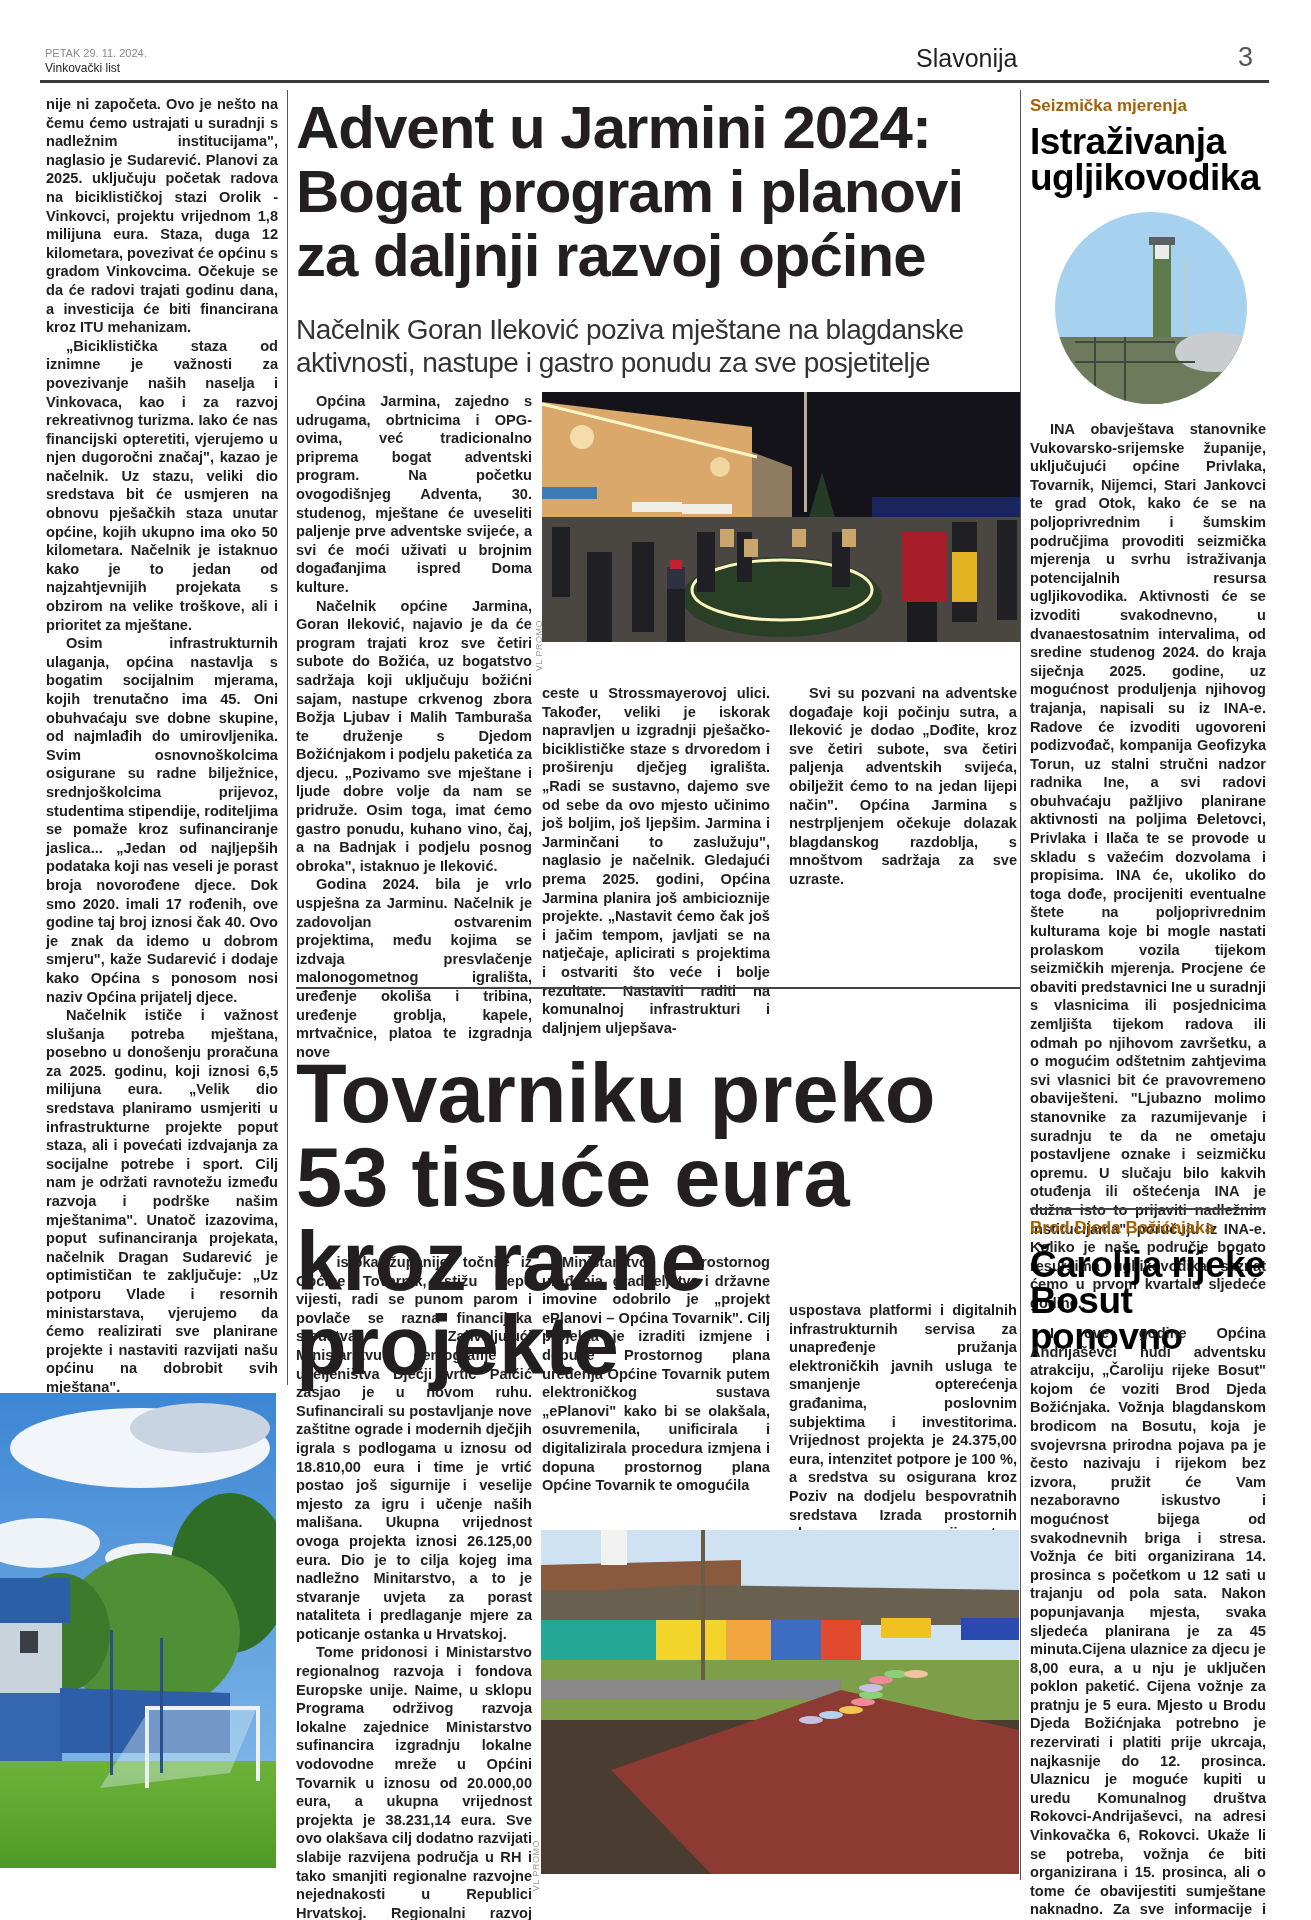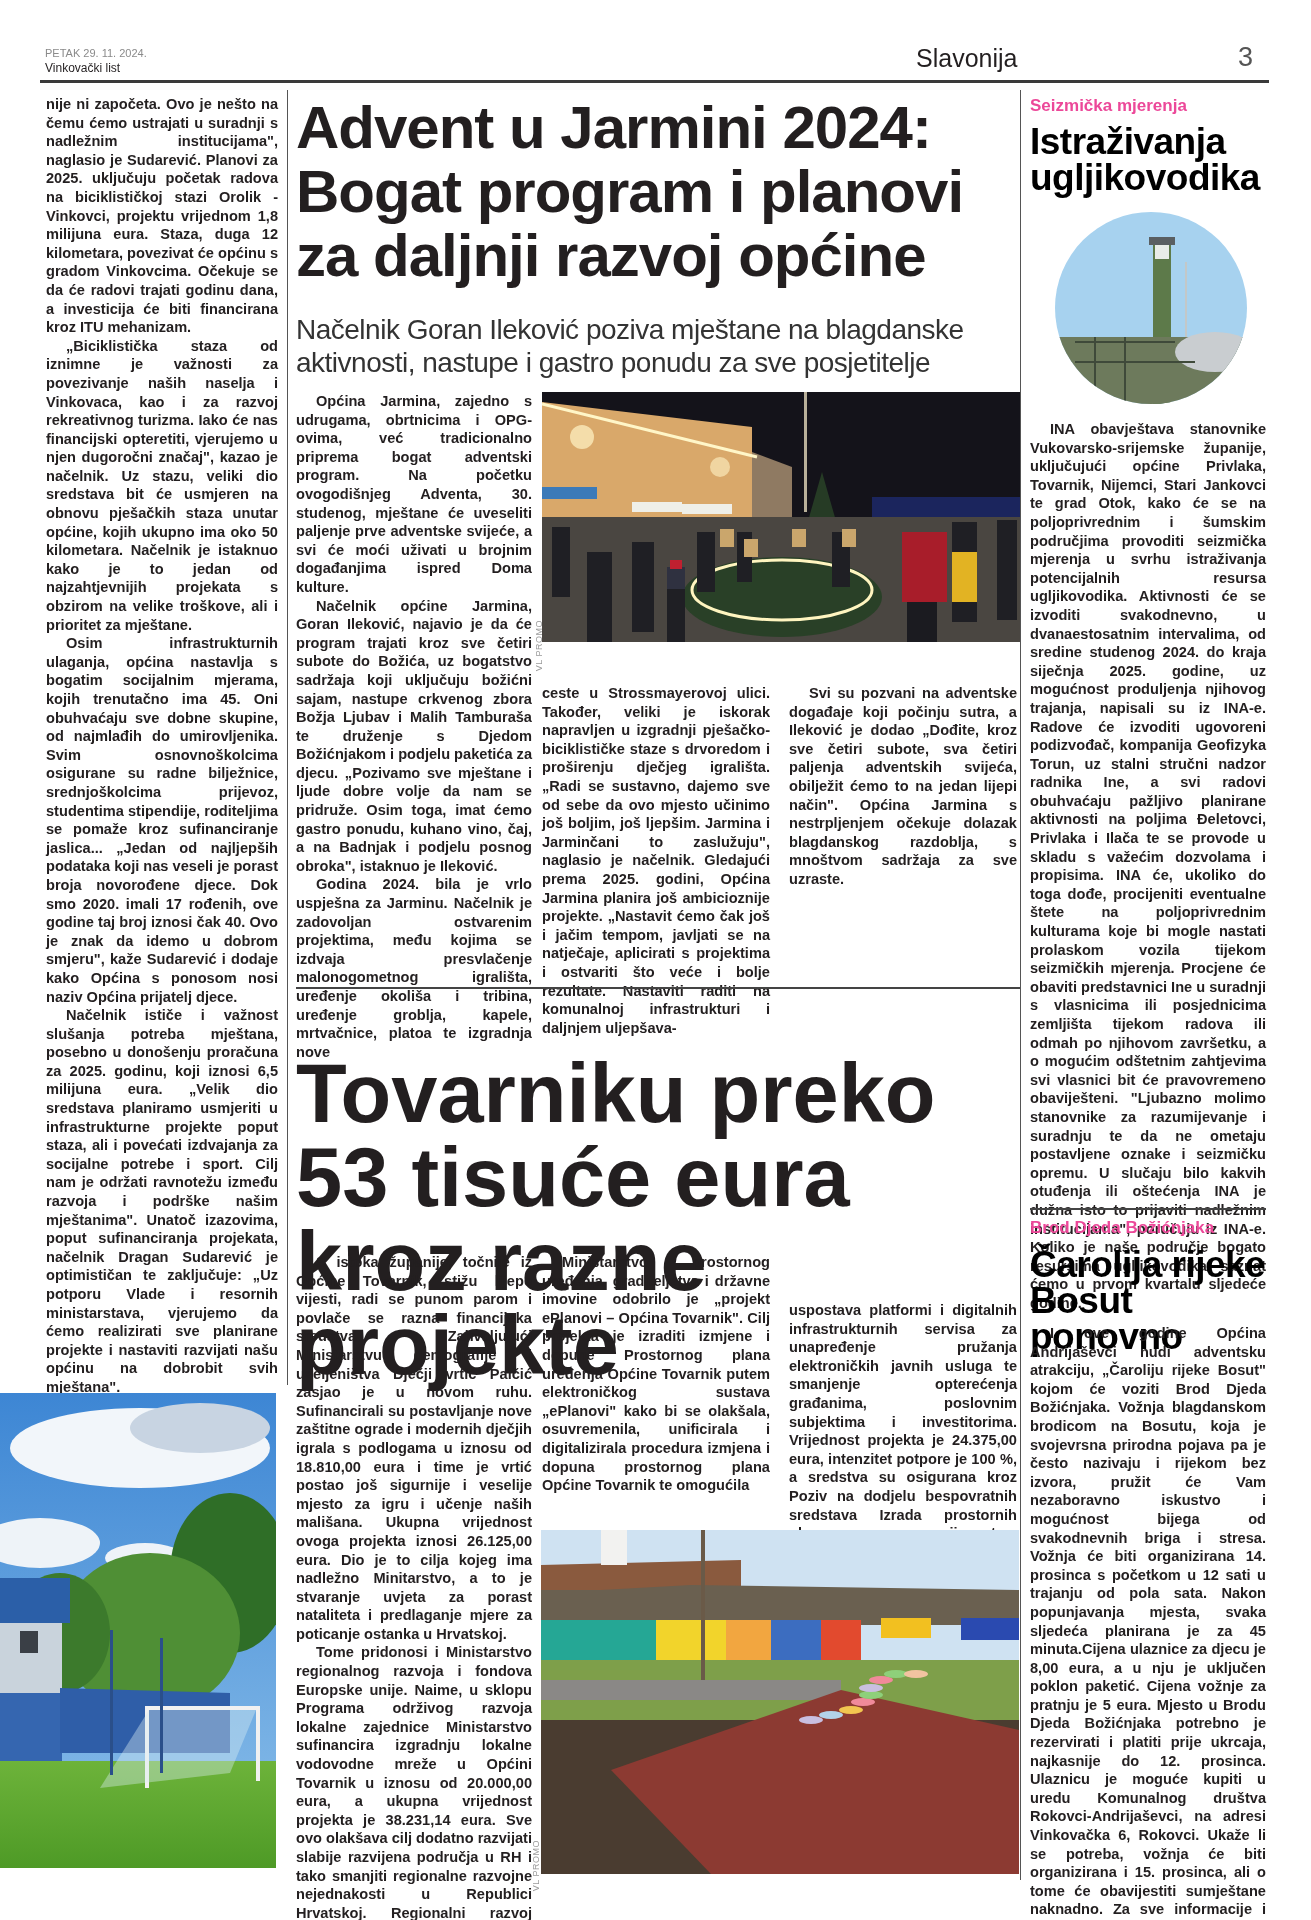--- a/index.html
+++ b/index.html
@@ -20,21 +20,21 @@
   .body-text { font-size: 14.6px; line-height: 18.6px; text-align: justify; color: #231f20; font-family: "Liberation Sans", sans-serif; }
   .body-text p { margin: 0; text-indent: 0; font-weight: bold; }
   .body-text p.ind { text-indent: 20px; }
 
   
   .h1 { font-weight: 700; color: #231f20; letter-spacing: -1px; }
   .advent-h { left: 296px; top: 96px; width: 730px; font-size: 60px; line-height: 64px; }
   .advent-sub { left: 296px; top: 313px; width: 730px; font-size: 28px; line-height: 33px; color: #333; letter-spacing: -0.5px; }
   .tov-h { left: 296px; top: 1052px; width: 730px; font-size: 83px; line-height: 84px; letter-spacing: 0px; }
 
-  .kicker { font-weight: 700; font-size: 17px; color: #ec4899; }
+  .kicker { font-weight: 700; font-size: 17px; color: #a16207; }
   .side-h { font-weight: 700; font-size: 37px; line-height: 36px; color: #000000; letter-spacing: -0.5px; }
 
   .photo { overflow: hidden; }
   .credit { font-size: 9px; color: #9a9a9a; writing-mode: vertical-rl; transform: rotate(180deg); letter-spacing: 0.5px; }
 
   .hrule { height: 2px; background: #444; }
 </style>
 </head>
 <body>
 

